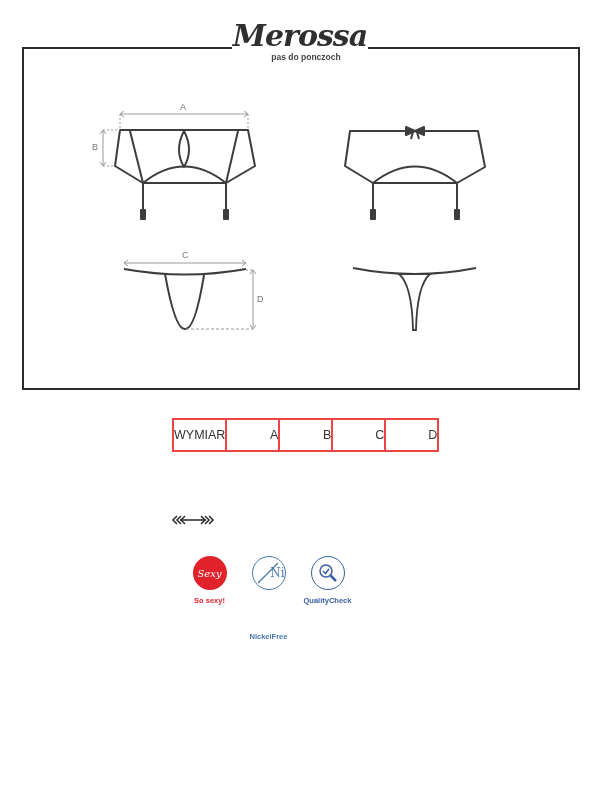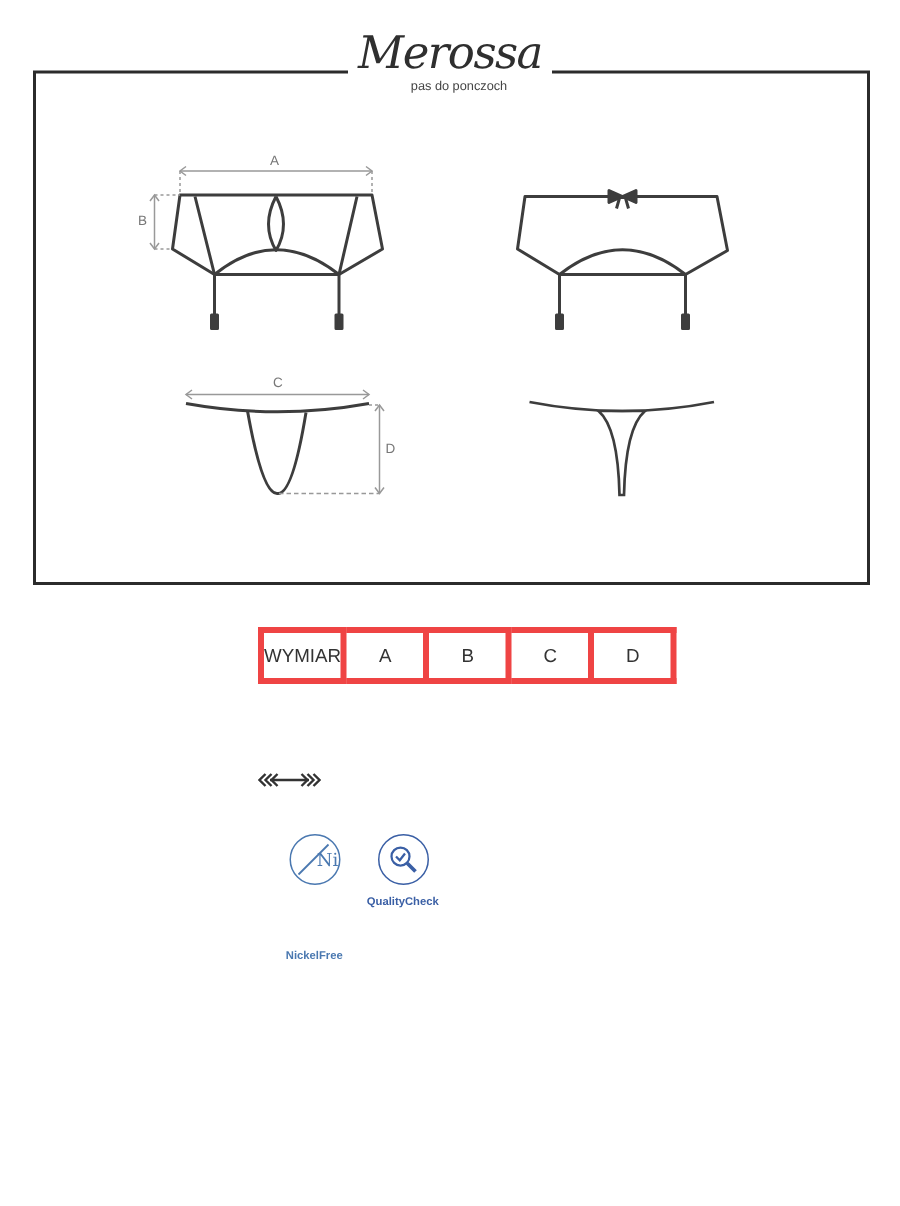--- a/index.html
+++ b/index.html
@@ -1,25 +1,25 @@
 <!DOCTYPE html>
 <html><head>
 <meta charset="utf-8">
 <style>
   html, body { margin:0; padding:0; background:#ffffff; }
   body { width:600px; height:804px; position:relative; overflow:hidden; font-family:"Liberation Sans", sans-serif; color:#333; }
   .frame { position:absolute; left:22px; top:47px; width:554px; height:339px; border:2px solid #2b2b2b; box-sizing:content-box; }
   .brand-gap { position:absolute; left:232px; top:40px; width:136px; height:20px; background:#fff; }
-  .brand { position:absolute; left:232px; top:18px; width:136px; text-align:center; }
+  .brand { position:absolute; left:232px; top:18px; width:136px; text-align:center;font-weight:bold; }
   .brand-name { font-family:"DejaVu Serif", serif; font-style:italic; font-size:30px; color:#2f2f2f; letter-spacing:-1px; line-height:36px; }
   .brand-sub { font-size:8.5px; color:#444; margin-top:-2px; padding-left:12px; }
   svg.drawings { position:absolute; left:0; top:0; }
   .dim-label { position:absolute; font-size:9px; color:#777; }
   table.sizes { position:absolute; left:172px; top:418px; border-collapse:collapse; font-size:12.5px; color:#333; }
-  table.sizes td { border:4px solid #ef4444; text-align:center; height:30px; padding:0; }
+  table.sizes td { border:2px solid #ef4444; text-align:right; height:30px; padding:0; }
   table.sizes td:first-child { width:51px; }
   table.sizes td.c { width:51px; }
   .stretch-note { position:absolute; left:172px; top:515px; font-size:12px; color:#333; display:flex; align-items:center; gap:6px; }
   .badges { position:absolute; top:556px; left:180px; display:flex; gap:0; }
   .badge { width:59px; display:flex; flex-direction:column; align-items:center; }
   .badge .ic { width:34px; height:34px; border-radius:50%; box-sizing:border-box; display:flex; align-items:center; justify-content:center; }
   .badge .lbl { font-size:7.5px; font-weight:bold; margin-top:6px; white-space:nowrap; }
 </style>
 </head>
 <body>
@@ -113,20 +113,26 @@
     <g stroke="#333" stroke-width="1.6" fill="none">
       <line x1="8" y1="5" x2="34" y2="5"></line>
       <path d="M5,1 L1,5 L5,9 M9,1 L5,5 L9,9 M13,1 L9,5 L13,9"></path>
       <path d="M29,1 L33,5 L29,9 M33,1 L37,5 L33,9 M37,1 L41,5 L37,9"></path>
     </g>
   </svg>
 </div>
 
 <div class="badges">
   <div class="badge">
+    <div class="ic" style="background:#e2222b;">
+      <span style="color:#fff;font-family:'DejaVu Serif',serif;font-style:italic;font-size:10px;">Sexy</span>
+    </div>
+    <div class="lbl" style="color:#e2222b;">So sexy!</div>
+  </div>
+  <div class="badge">
     <div class="ic" style="border:1.5px solid #4a78b0;position:relative;justify-content:flex-end;">
       <span style="color:#4a78b0;font-size:12px;font-family:'DejaVu Serif',serif;">Ni</span>
       <svg width="34" height="34" style="position:absolute;left:-1.5px;top:-1.5px;">
           <line x1="7" y1="27" x2="27" y2="7" stroke="#4a78b0" stroke-width="1.2"></line>
         </svg>
     </div>
     <div class="lbl" style="color:#4a78b0;margin-top:42px;">NickelFree</div>
   </div>
   <div class="badge">
     <div class="ic" style="border:1.5px solid #3a5fa5;">

